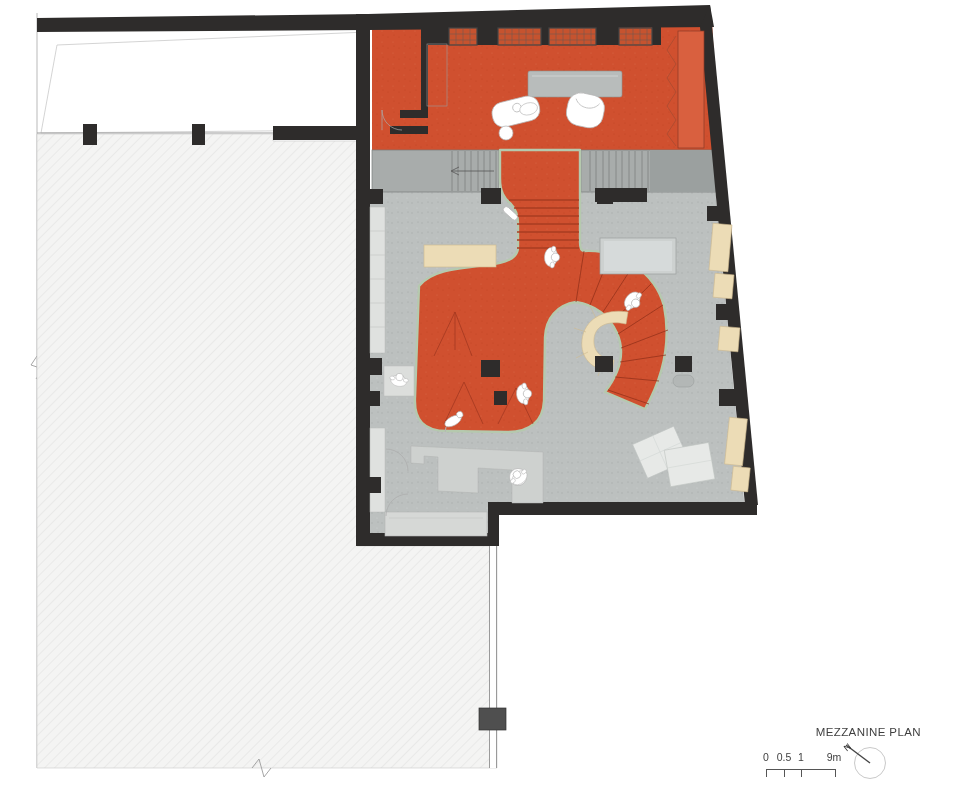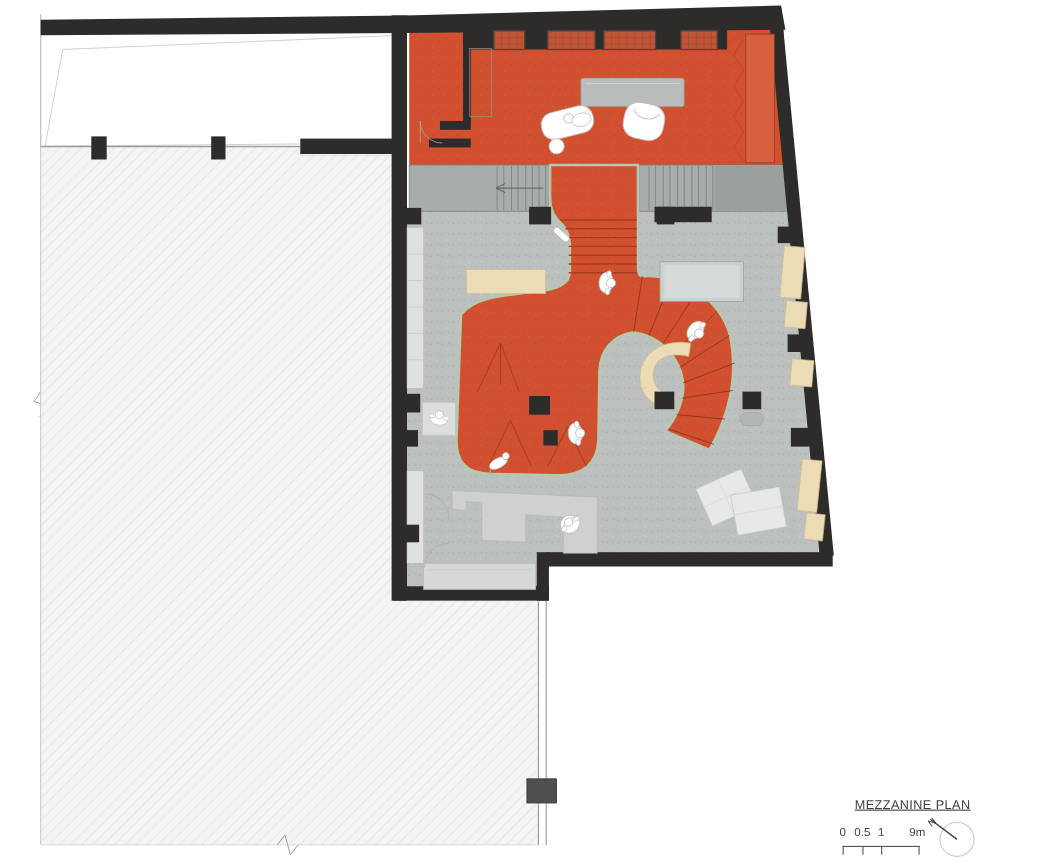--- a/index.html
+++ b/index.html
@@ -22,22 +22,22 @@
   .body{fill:#fff;stroke:#b5b5b5;stroke-width:.6;}
   .head{fill:#fff;stroke:#a5a5a5;stroke-width:.6;}
   .thin{stroke:#9c9c9c;stroke-width:.9;fill:none;}
   .arc{stroke:#ababab;stroke-width:.7;fill:none;}
   .lineart{stroke:#93301b;stroke-width:.9;fill:none;opacity:.65;}
   .wardrobe{fill:var(--wardrobe,#d9603f);stroke:#8a3a26;stroke-width:.7;}
   .win{fill:#c6532f;stroke:#454545;stroke-width:1.2;}
   .wingrid{stroke:#5c5c5c;stroke-width:.45;}
   .skylight{fill:#ffffff;stroke:#cfcfcf;stroke-width:.9;}
   
-  .legend-title{position:absolute;left:777px;top:726px;width:170px;text-align:left;
-    font-size:11.5px;letter-spacing:.4px;color:var(--text,#3f3f3f);text-decoration:underline;}
+  .legend-title{position:absolute;left:751px;top:726px;width:170px;text-align:right;
+    font-size:11.5px;letter-spacing:.4px;color:var(--text,#3f3f3f);}
   .scale-label{position:absolute;top:751px;transform:translateX(-50%);
     font-size:10.5px;color:var(--text,#3f3f3f);}
   .ruler-line{position:absolute;left:766px;top:769px;width:70px;height:0;
     border-top:1.2px solid #555;}
   .ruler-tick{position:absolute;top:769px;width:1.2px;height:8px;background:#555;}
   .north{position:absolute;left:843px;top:736px;}
 </style>
 </head>
 <body>
 

